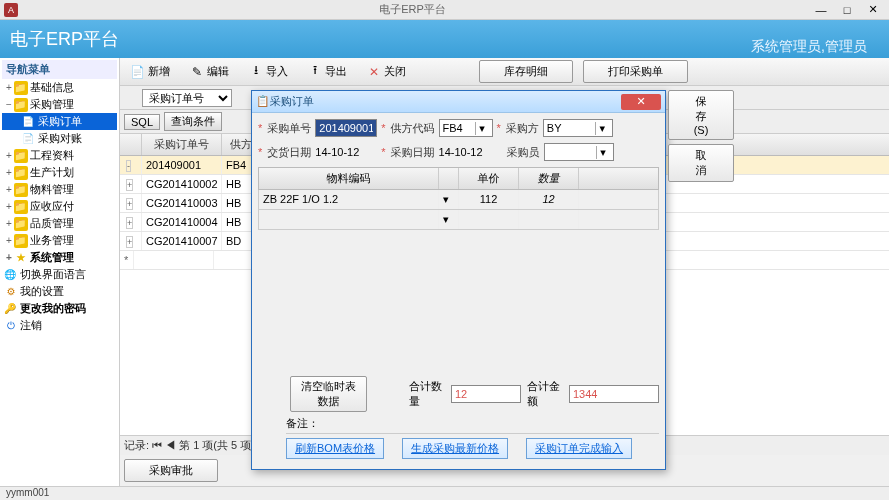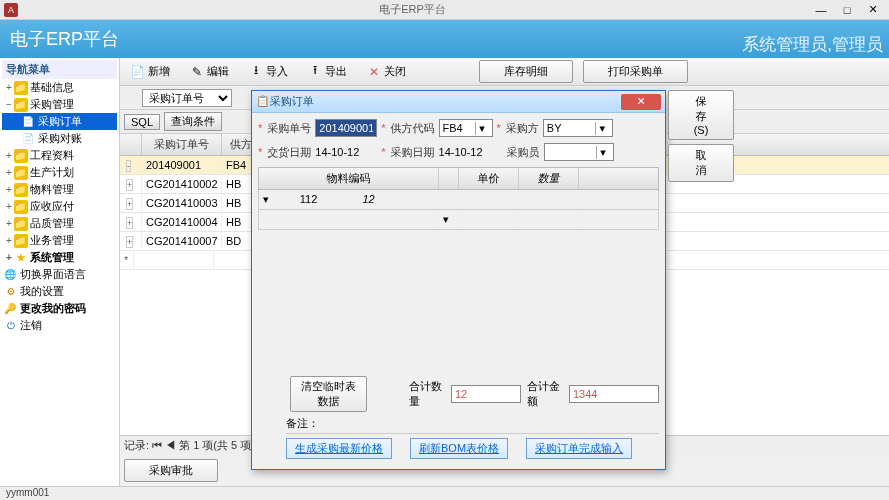--- a/index.html
+++ b/index.html
@@ -7,21 +7,21 @@
 
 
 .win-titlebar { height: 20px; background: #eaeaea; display: flex; align-items: center; padding: 0 4px; border-bottom: 1px solid #ccc; }
 .win-titlebar .title { flex: 1; text-align: center; color: #666; }
 .win-titlebar .win-btn { width: 24px; height: 14px; margin-left: 2px; display: flex; align-items: center; justify-content: center; cursor: pointer; }
 .app-icon { width: 14px; height: 14px; background: #a83232; border-radius: 2px; color:#fff; font-size:9px; display:flex;align-items:center;justify-content:center;}
 
 
 .app-header { height: 38px; background: linear-gradient(#5bb5e8, #3a9fd8); color: #fff; display: flex; align-items: center; padding: 0 10px; position: relative; }
 .app-header .app-title { font-size: 18px; font-weight: 300; }
-.app-header .header-right { position:absolute; right:6px; bottom:2px; font-size:17px; color:#e8f4ff; }
+.app-header .header-right { position:absolute; right:22px; bottom:2px; font-size:14px; color:#e8f4ff; }
 
 
 .main { display: flex; height: 428px; }
 .sidebar { width: 120px; min-width:120px; border-right: 1px solid #ccc; background: #fff; padding: 2px 2px; overflow:hidden;}
 .sidebar-header { font-weight: bold; padding: 2px 4px; background:#eef; color:#2a5f8f;}
 .tree-node { display:flex; align-items:center; padding:1px 2px; cursor:pointer; white-space:nowrap;}
 .tree-node .exp { width:10px; text-align:center; color:#666; font-size:10px;}
 .tree-node .ticon { width:14px;height:14px; margin-right:2px; display:inline-flex;align-items:center;justify-content:center; font-size:10px;}
 .tree-node.child { padding-left: 20px; }
 .tree-node.selected { background:#0a64d8; color:#fff; }
@@ -301,20 +301,21 @@
         </span>
     </div>
 
     <div class="item-grid-hdr">
       <div class="ih ihc0">物料编码</div>
       <div class="ih ihc1"></div>
       <div class="ih ihc2">单价</div>
       <div class="ih ihc3">数量</div>
     </div>
     <div class="item-row">
+      <div class="ic ihc0">ZB 22F 1/O 1.2</div>
       <div class="ic ihc1">▾</div>
       <div class="ic ihc2" style="text-align:center;">112</div>
       <div class="ic ihc3" style="text-align:center;">12</div>
     </div>
     <div class="item-row">
       <div class="ic ihc0"></div>
         <div class="ic ihc1">▾</div>
         <div class="ic ihc2"></div>
         <div class="ic ihc3"></div>
     </div>
@@ -325,22 +326,22 @@
         <span style="flex:0 0 30px;"></span>
         <span class="lbl">合计数量</span>
         <input style="width: 70px;" value="12">
         <span class="lbl">合计金额</span>
         <input style="width: 90px;" value="1344">
       </div>
       <div class="note-row">
         <span class="lbl">备注：</span>
       </div>
       <div class="link-row">
+        <span class="link-btn">刷新BOM表价格</span>
         <span class="link-btn">生成采购最新价格</span>
-        <span class="link-btn">刷新BOM表价格</span>
         <span class="link-btn">采购订单完成输入</span>
       </div>
     </div>
   </div>
 </div>
 
 <div class="dialog-right">
   <button class="big-btn">保存(S)</button>
   <button class="big-btn">取消</button>
 </div>

